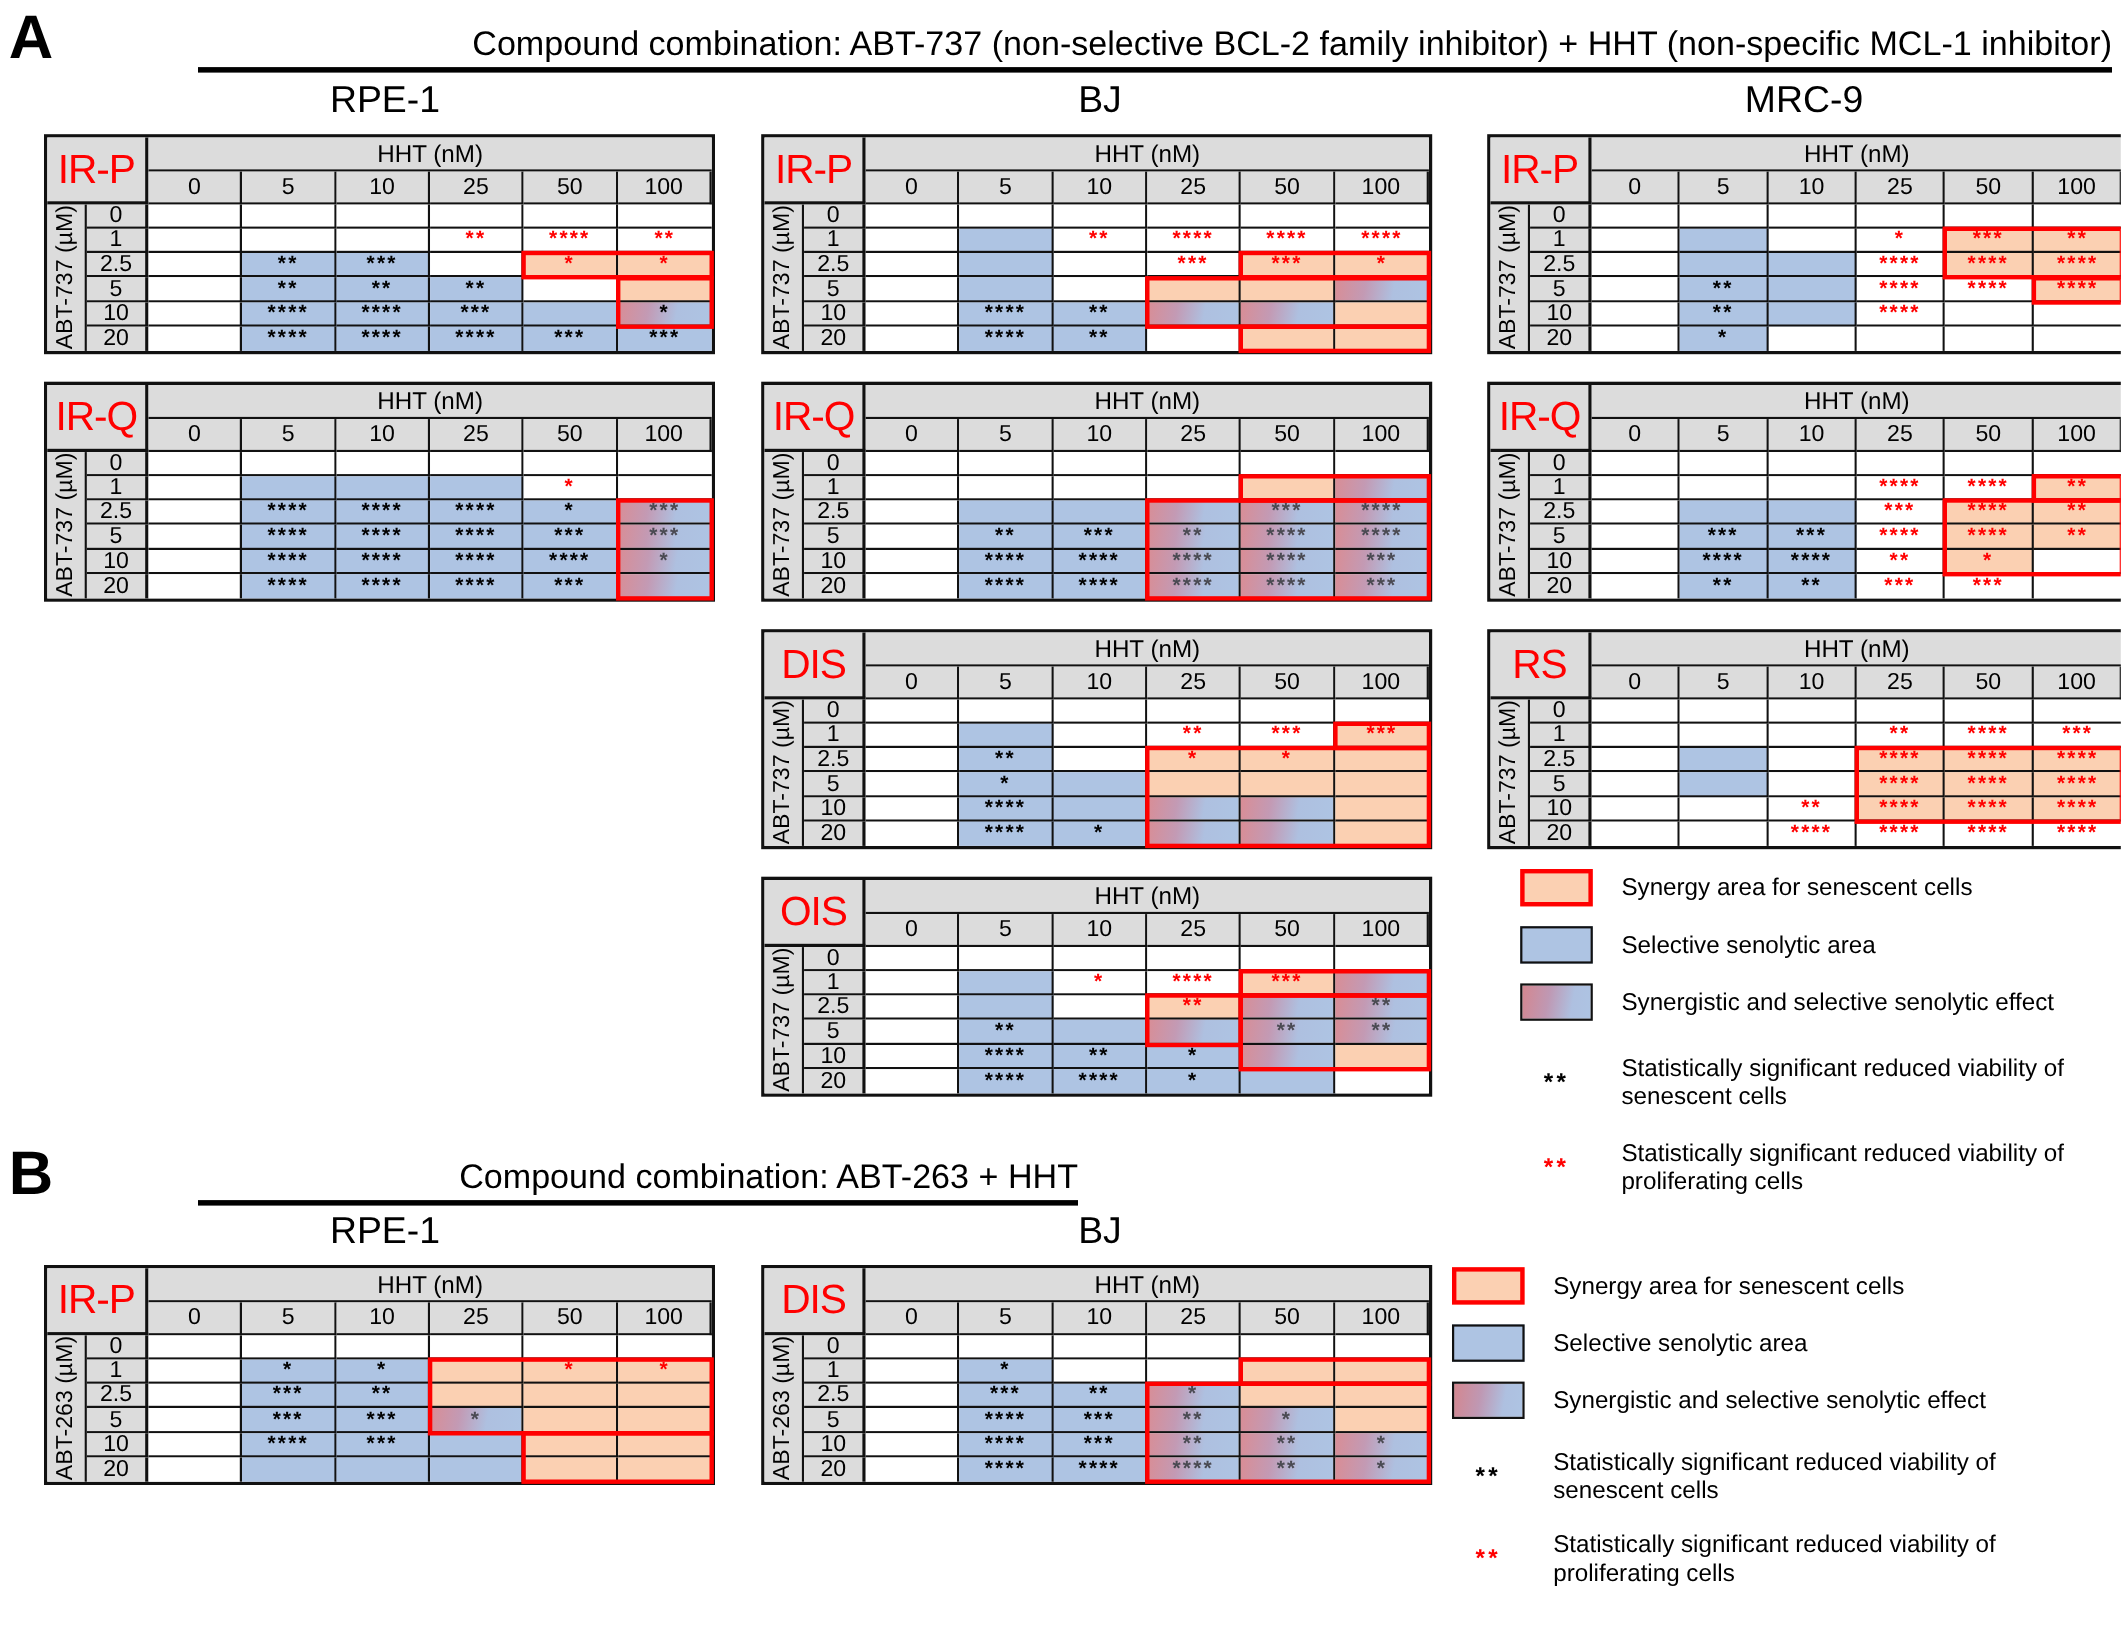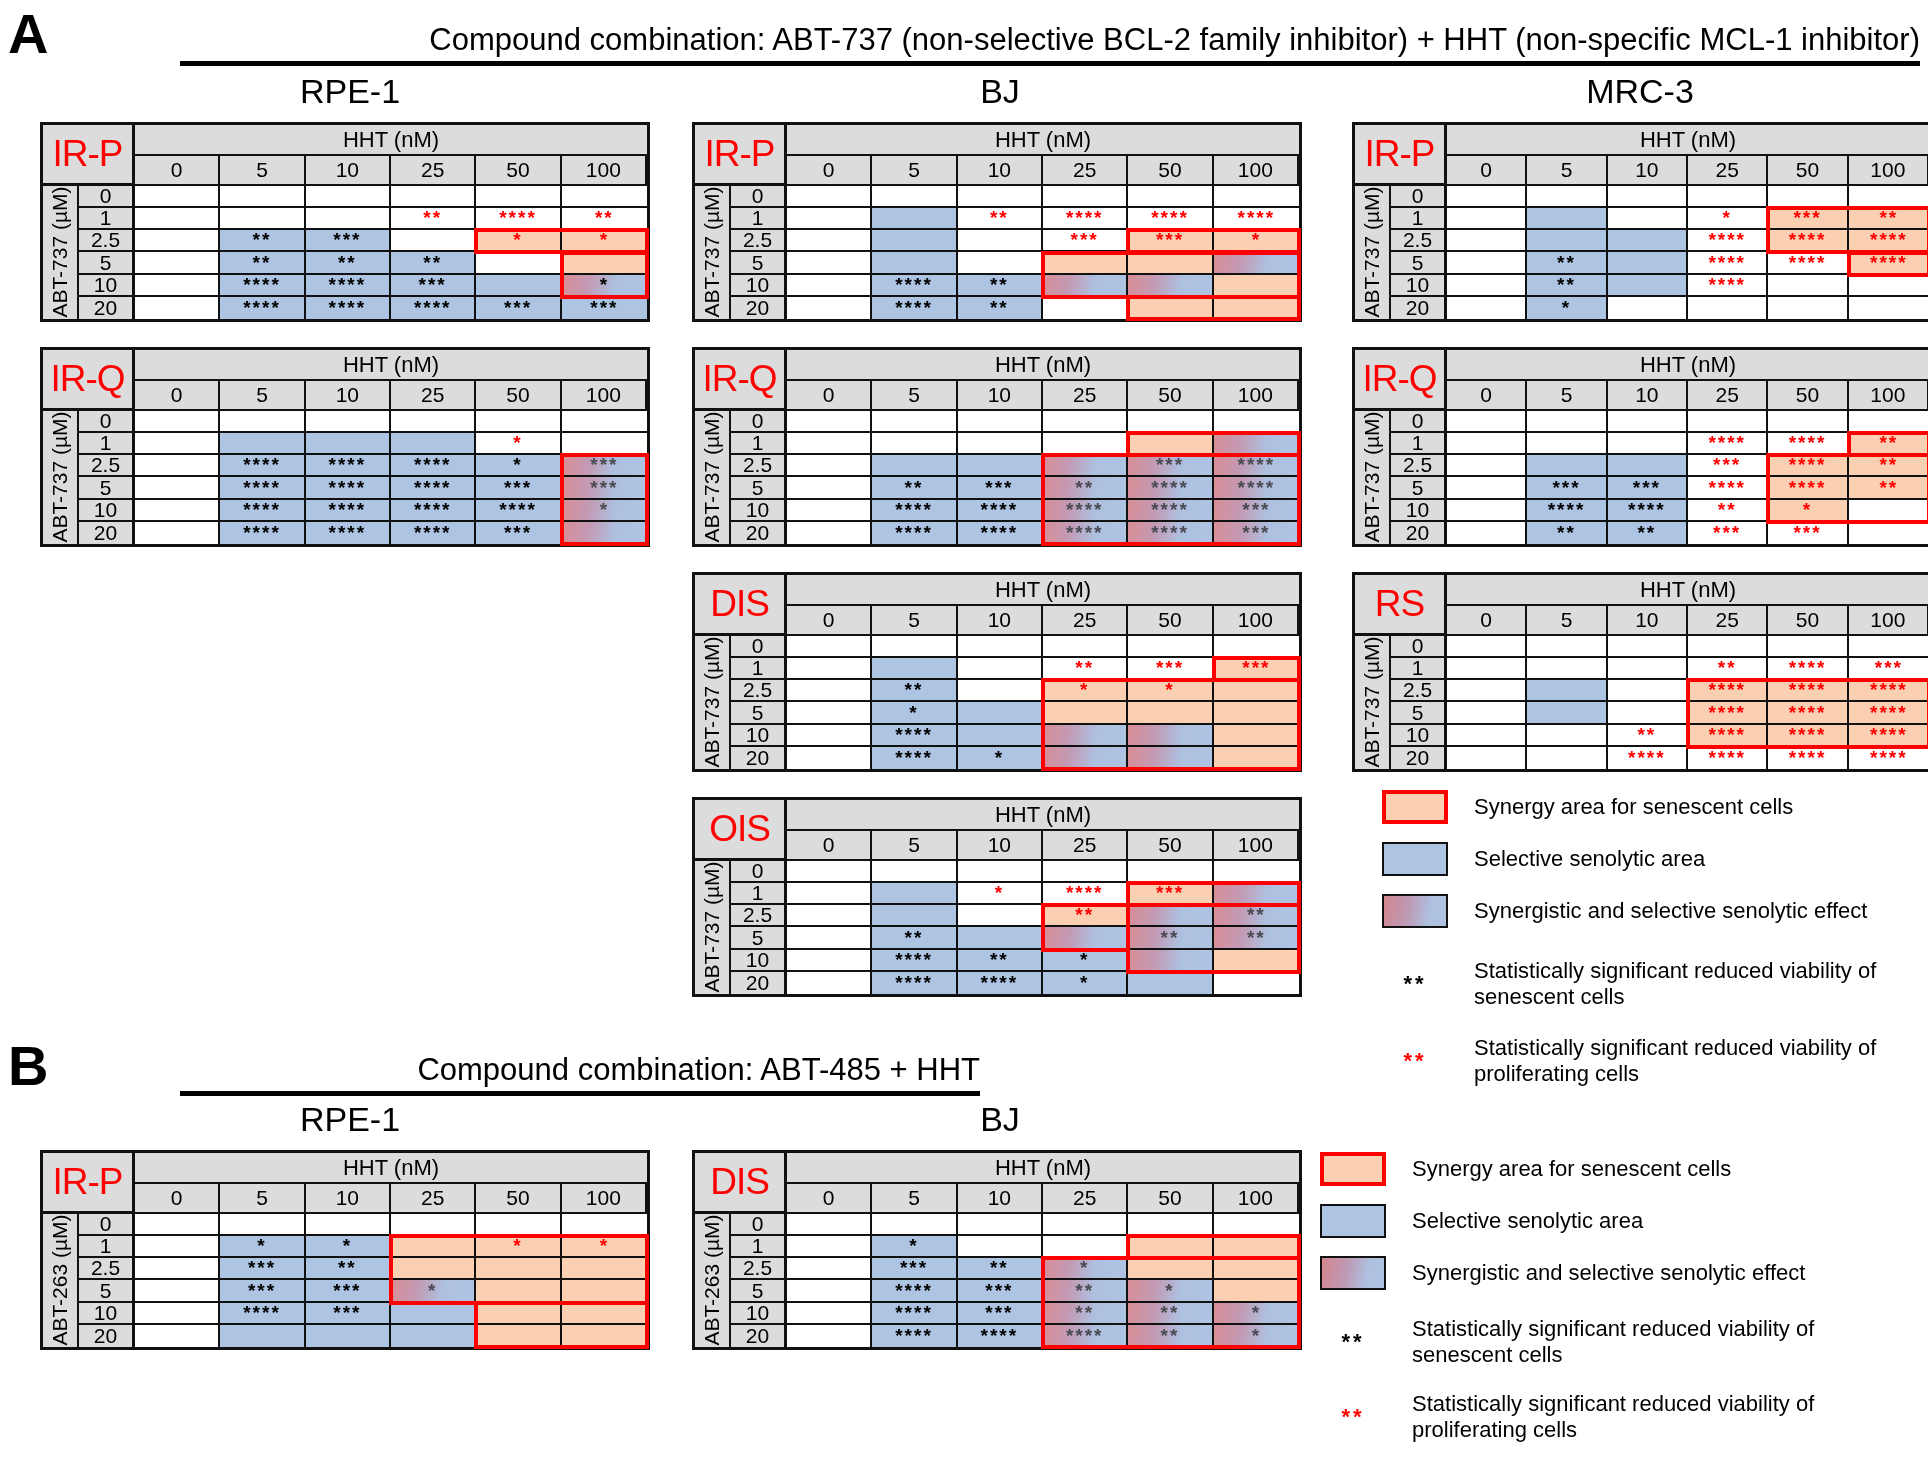--- a/index.html
+++ b/index.html
@@ -152,26 +152,26 @@
 
 <div class="panel-letter" style="left:8px;top:6px;">A</div>
 
 <div class="banner" style="left:180px;top:22px;width:1740px;">
   <span class="btxt">Compound combination: ABT-737 (non-selective BCL-2 family inhibitor) + HHT (non-specific MCL-1 inhibitor)</span>
   <div class="brule"></div>
 </div>
 
 <div class="celltitle" style="left:140px;top:72px;width:420px;">RPE-1</div>
 <div class="celltitle" style="left:790px;top:72px;width:420px;">BJ</div>
-<div class="celltitle" style="left:1430px;top:72px;width:420px;">MRC-3</div>
+<div class="celltitle" style="left:1430px;top:72px;width:420px;">MRC-9</div>
 
 <div class="panel-letter" style="left:8px;top:1038px;">B</div>
 
 <div class="banner" style="left:180px;top:1052px;width:800px;">
-  <span class="btxt">Compound combination: ABT-485 + HHT</span>
+  <span class="btxt">Compound combination: ABT-263 + HHT</span>
   <div class="brule"></div>
 </div>
 
 <div class="celltitle" style="left:140px;top:1100px;width:420px;">RPE-1</div>
 <div class="celltitle" style="left:790px;top:1100px;width:420px;">BJ</div>
 
 <div id="matrix-layer">
     <div style="position: absolute; left: 40px; top: 122px; width: 610px; height: 200px;">
       <div class="matrix" style="width: 100%; height: 100%;">
         <div class="m-name">IR-P</div>

